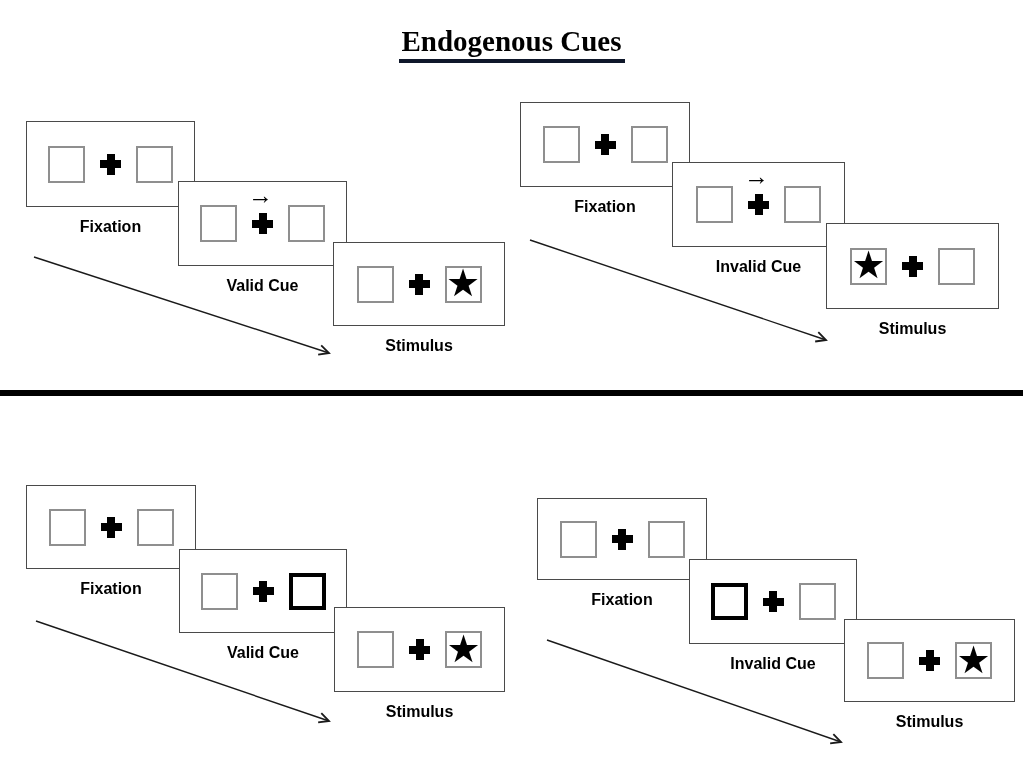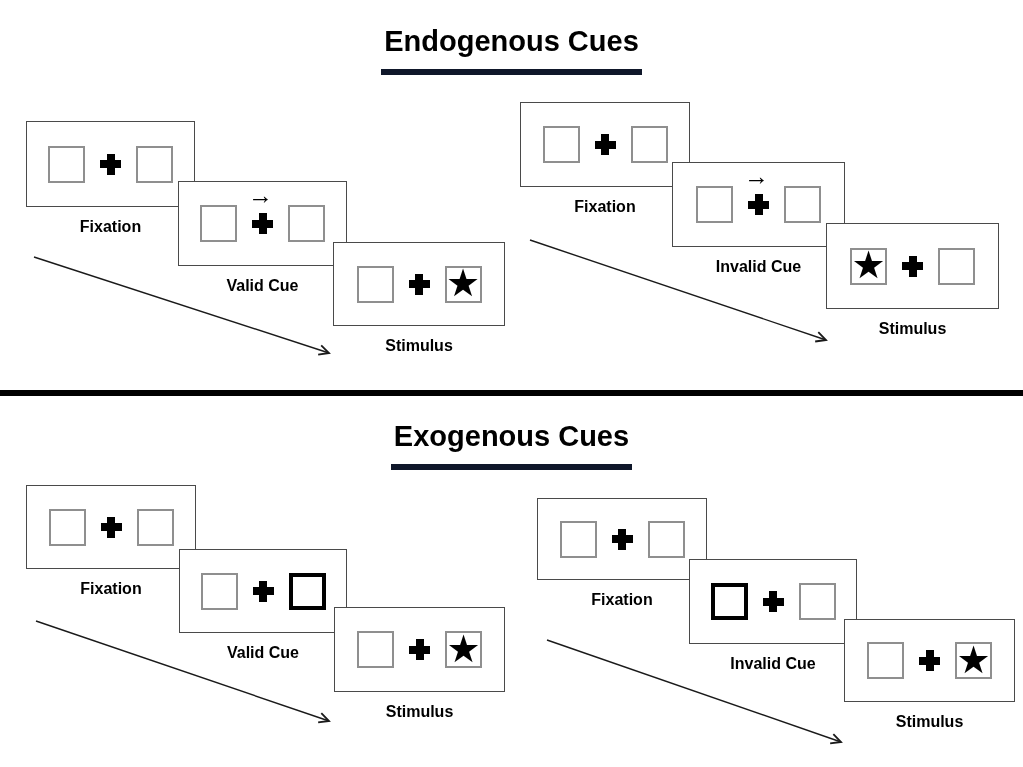--- a/index.html
+++ b/index.html
@@ -16,22 +16,23 @@
     position: absolute;
     left: 0;
     width: 100%;
     text-align: center;
     font-weight: bold;
     font-size: 29px;
     line-height: 34px;
   }
   .title span {
     display: inline-block;
-    border-bottom: 6px solid #0f172a;
-    padding: 0 3px 11px 3px;
+    border-bottom: 4px solid #0f172a;
+    padding: 0 3px 1px 3px;
+    font-family: Liberation Serif, serif;
   }
   .divider {
     position: absolute;
     left: 0;
     top: 390px;
     width: 1023px;
     height: 6px;
     background: #000;
   }
   .arrows-layer {
@@ -187,23 +188,20 @@
           <span class="plus"></span>
         </span>
       <span class="box"></span>
     </div>
     <div class="plabel" style="left:826px;top:318px;width:173px">Stimulus</div>
   </div>
 
   <div class="divider"></div>
 
   
-  <div class="title" style="top:419px">
-    <span>Exogenous Cues</span>
-  </div>
 
   
   <div class="group">
     <div class="panel" style="left:26px;top:485px;width:170px;height:84px">
       <span class="box"></span>
       <span class="center">
           <span class="plus"></span>
         </span>
       <span class="box"></span>
     </div>

